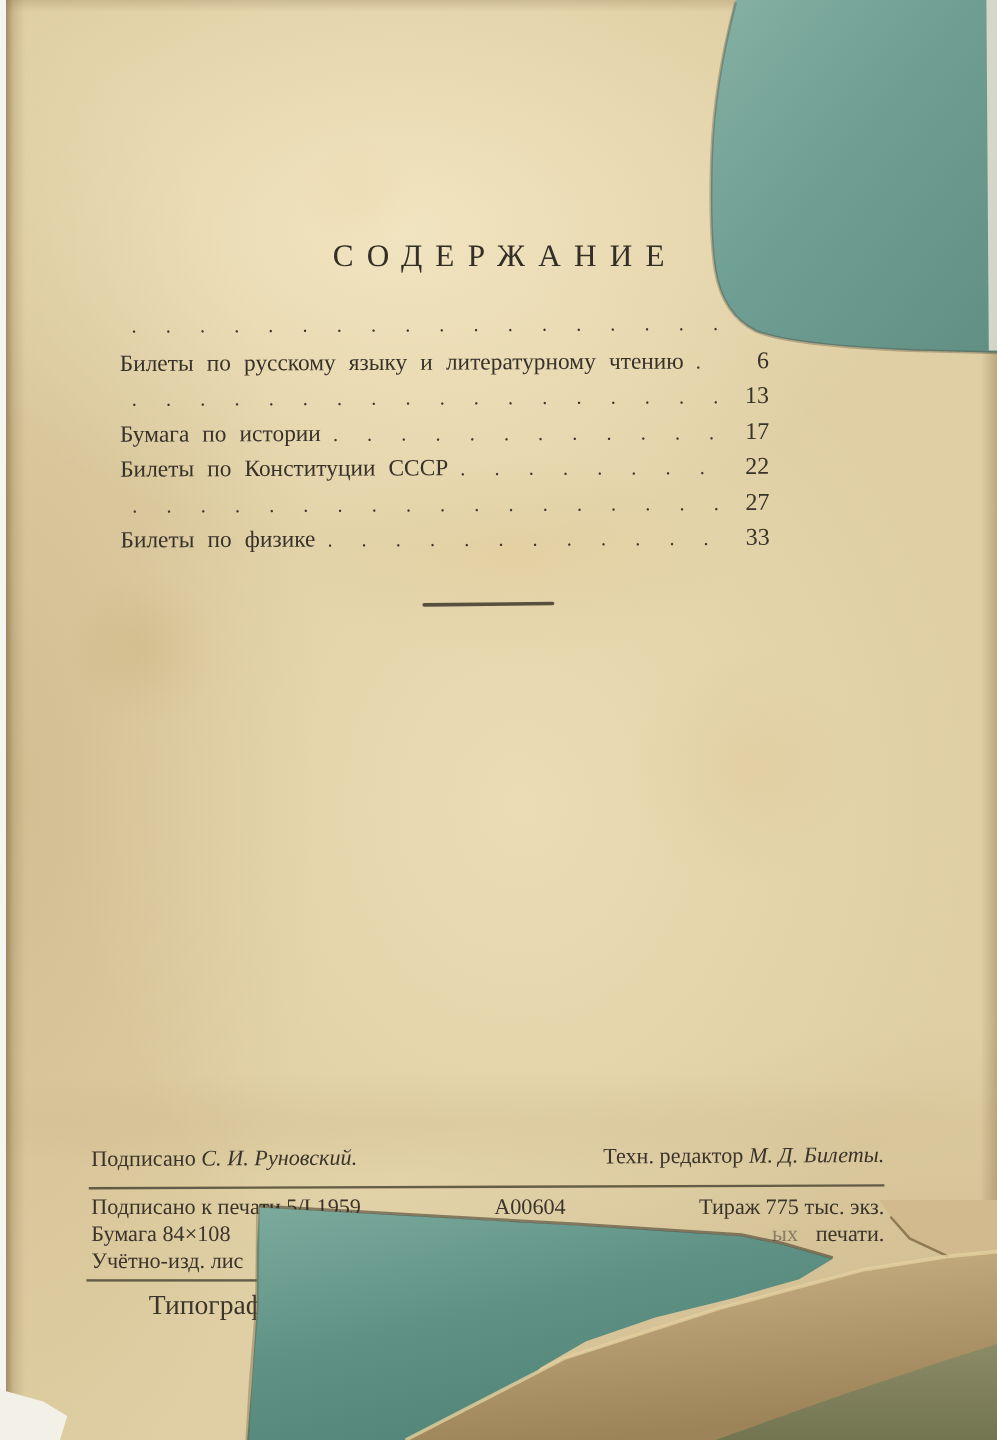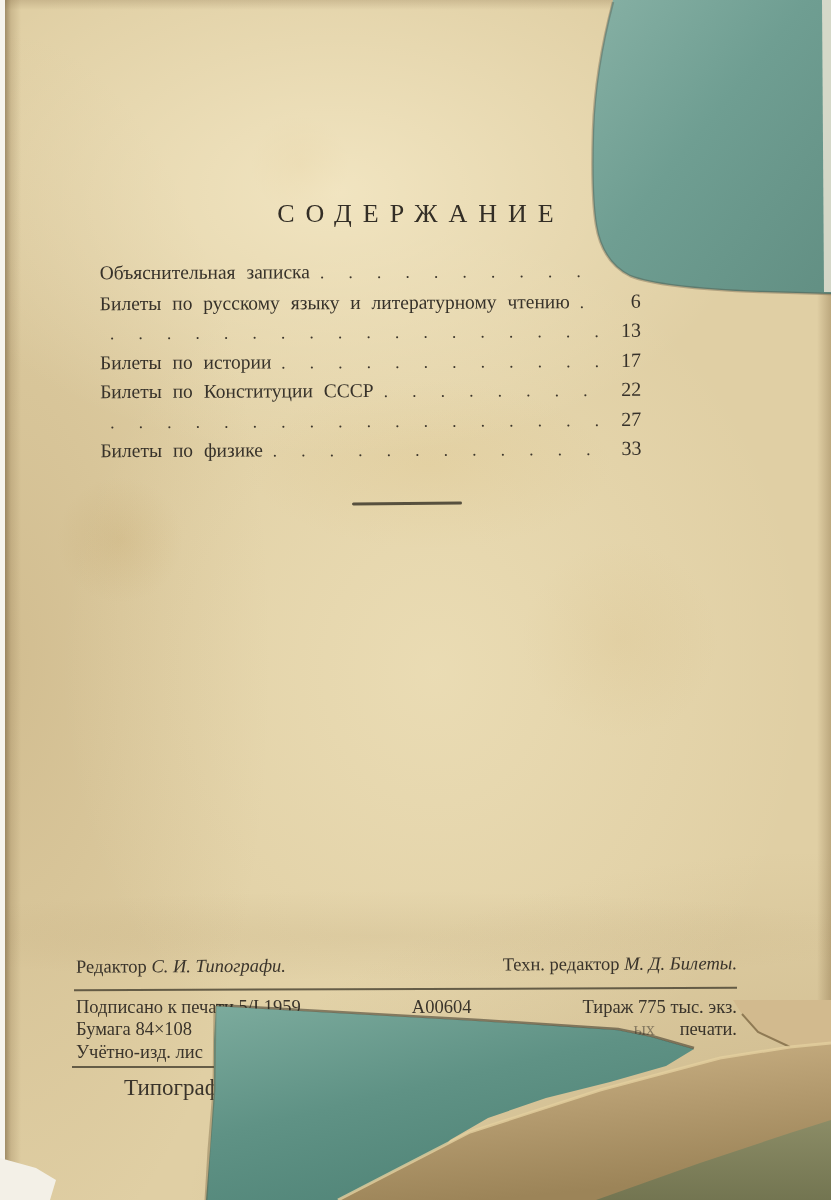--- a/index.html
+++ b/index.html
@@ -51,51 +51,50 @@
   }
   
   .imprint{position:absolute;left:0;top:0;width:831px;height:1200px;font-size:18.5px;color:#3a342b;}
   .imp-row{position:absolute;left:76px;width:661px;display:flex;justify-content:space-between;white-space:nowrap;}
   .imp-editors{top:955px;transform:rotate(-0.3deg);}
   .imp-name{font-style:italic;}
   .rule-long{position:absolute;left:74px;top:988px;width:663px;height:2px;background:#46402f;opacity:.8;transform:rotate(-0.2deg);}
   .imp-signed{top:997px;}
   .imp-paper{top:1019px;text-align:center;}
   .imp-uchet{top:1042px;}
-  .faded{opacity:.5;margin-right:20px;}
+  .faded{opacity:.5;margin-right:10px;}
   .rule-short{position:absolute;left:72px;top:1066px;width:142px;height:2px;background:#46402f;opacity:.8;}
   .imp-tipografia{position:absolute;left:124px;top:1075px;font-size:23px;white-space:nowrap;}
   svg.tears{position:absolute;left:0;top:0;}
 </style>
 </head>
 <body>
 
 <div class="photo">
 
   <div class="paper"></div>
 
   <div class="toc-title ink">СОДЕРЖАНИЕ</div>
 
   <div class="toc">
     <div class="toc-row">
-      <span>Объяснительная записка</span>
       <span class="toc-leader">. . . . . . . . . . . . . . . . . . . . . . . . .</span>
       <span class="toc-page"></span>
     </div>
     <div class="toc-row">
       <span>Билеты по русскому языку и литературному чтению</span>
       <span class="toc-leader">. . . . . . . . . . . . . . . . . . . . . . . . .</span>
       <span class="toc-page">6</span>
     </div>
     <div class="toc-row">
       <span class="toc-leader">. . . . . . . . . . . . . . . . . . . . . . . . .</span>
       <span class="toc-page">13</span>
     </div>
     <div class="toc-row">
-      <span>Билеты по истории</span>
+      <span>Бумага по истории</span>
       <span class="toc-leader">. . . . . . . . . . . . . . . . . . . . . . . . .</span>
       <span class="toc-page">17</span>
     </div>
     <div class="toc-row">
       <span>Билеты по Конституции СССР</span>
       <span class="toc-leader">. . . . . . . . . . . . . . . . . . . . . . . . .</span>
       <span class="toc-page">22</span>
     </div>
     <div class="toc-row">
       <span class="toc-leader">. . . . . . . . . . . . . . . . . . . . . . . . .</span>
@@ -106,22 +105,22 @@
       <span class="toc-leader">. . . . . . . . . . . . . . . . . . . . . . . . .</span>
       <span class="toc-page">33</span>
     </div>
   </div>
 
   <div class="divider"></div>
 
   <div class="imprint">
     <div class="imp-row imp-editors">
       <span>
-        <span>Редактор</span>
-        <span class="imp-name">С. И. Типографи.</span>
+        <span>Подписано</span>
+        <span class="imp-name">С. И. Руновский.</span>
       </span>
       <span>
         <span>Техн. редактор</span>
         <span class="imp-name">М. Д. Билеты.</span>
       </span>
     </div>
     <div class="rule-long"></div>
     <div class="imp-row imp-signed">
       <span>Подписано к печати 5/I 1959</span>
       <span>А00604</span>

